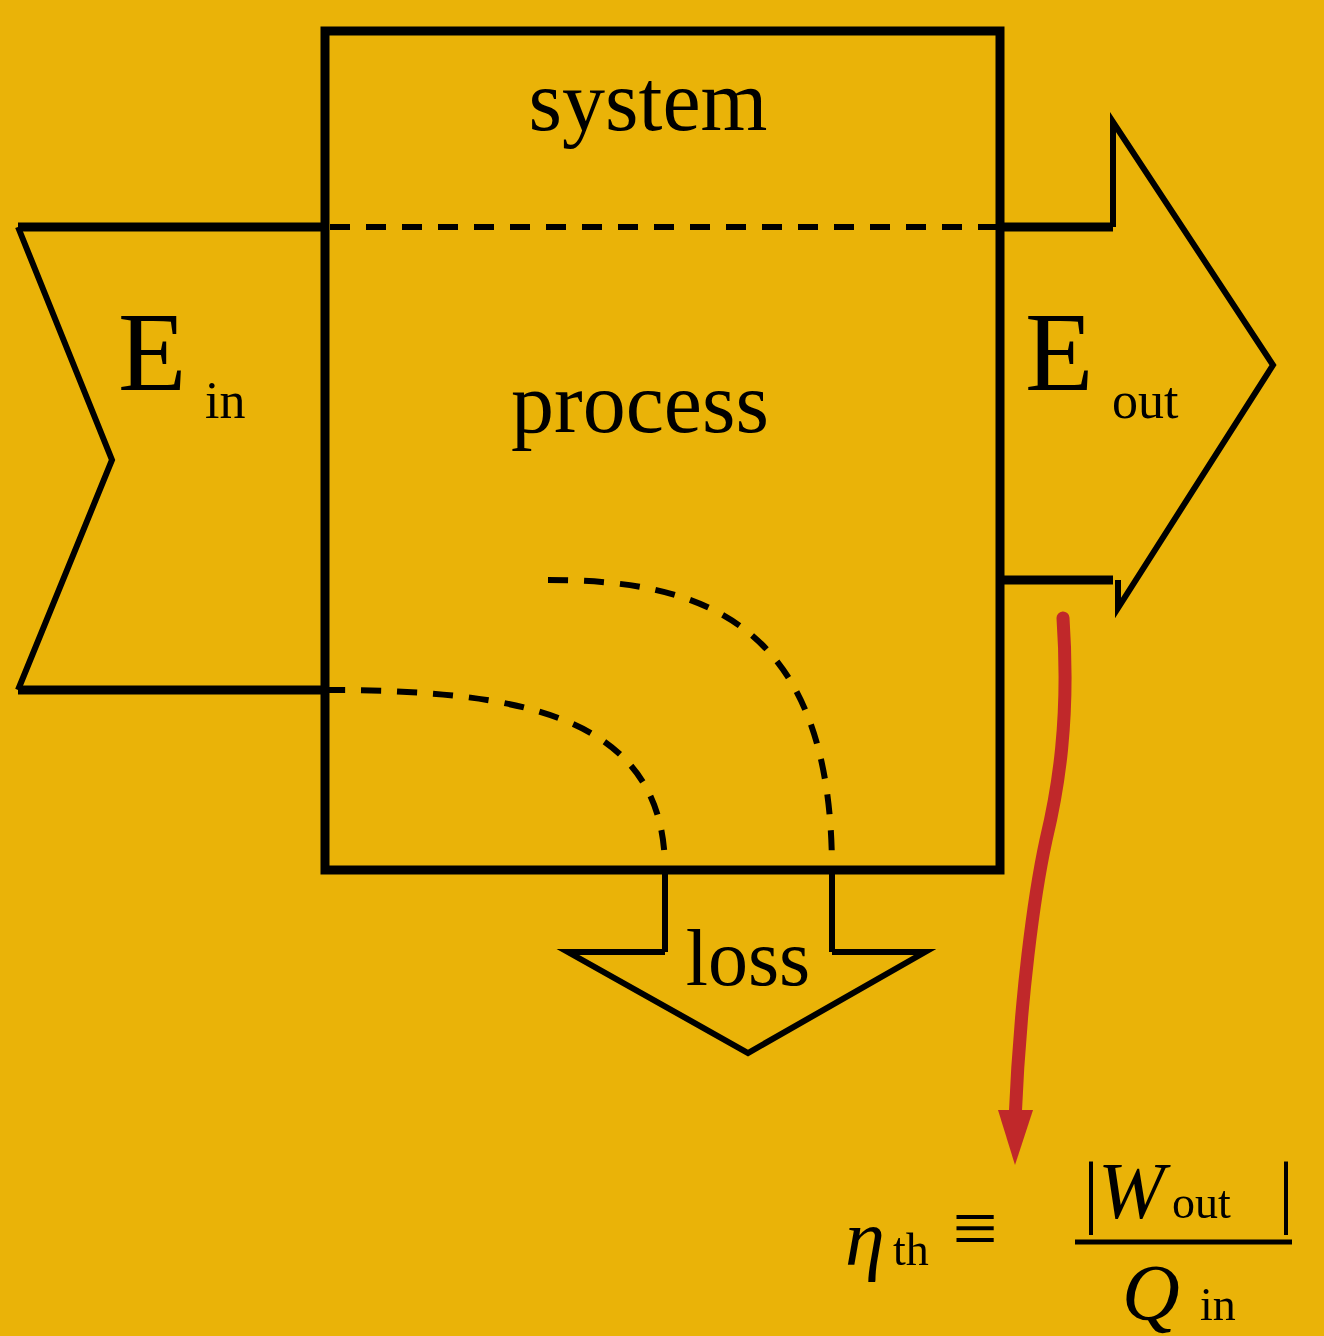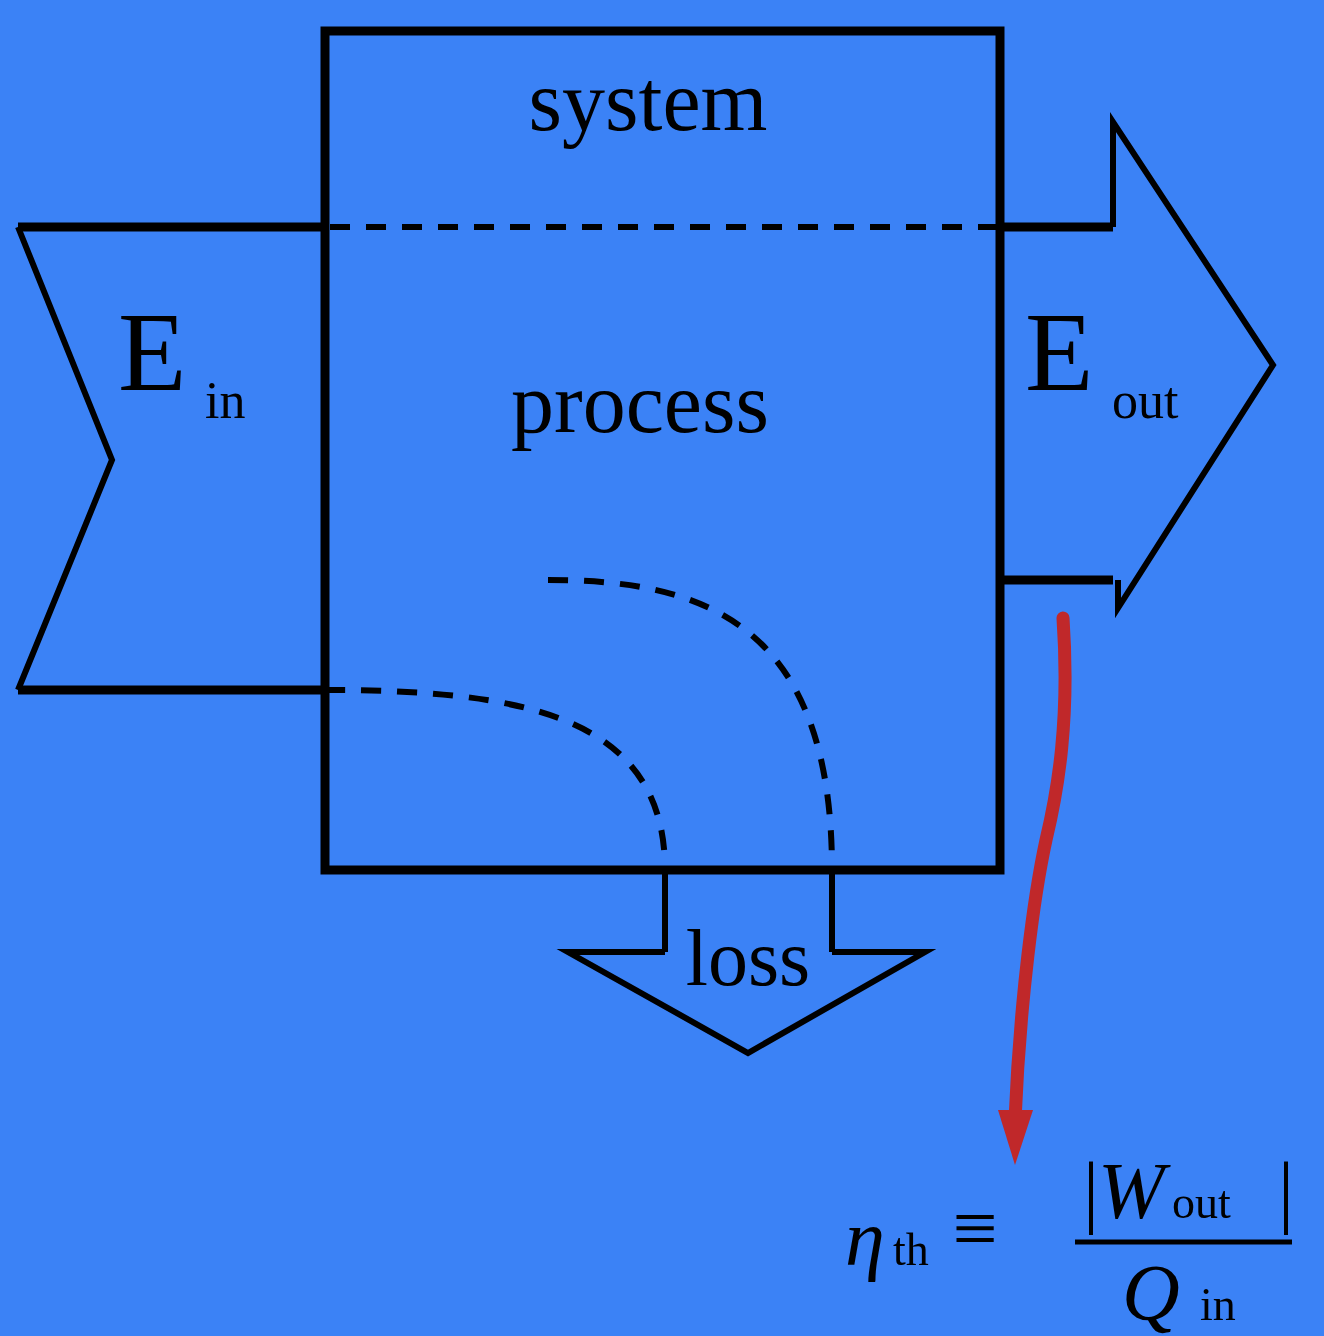--- a/index.html
+++ b/index.html
@@ -10,21 +10,21 @@
   body {
     width: 1324px;
     height: 1336px;
     overflow: hidden;
     font-family: "Liberation Serif", "DejaVu Serif", serif;
   }
   #diagram-root {
     position: relative;
     width: 1324px;
     height: 1336px;
-    background: #3b82f6;
+    background: #eab308;
   }
   svg.canvas {
     position: absolute;
     top: 0;
     left: 0;
     width: 1324px;
     height: 1336px;
     display: block;
   }
   .lbl {

